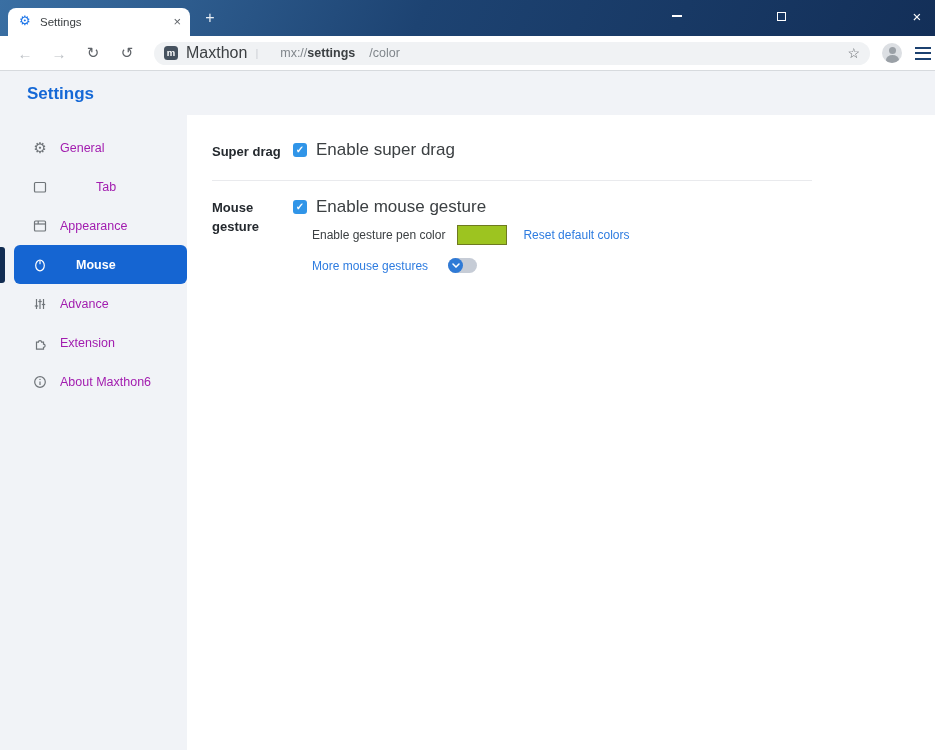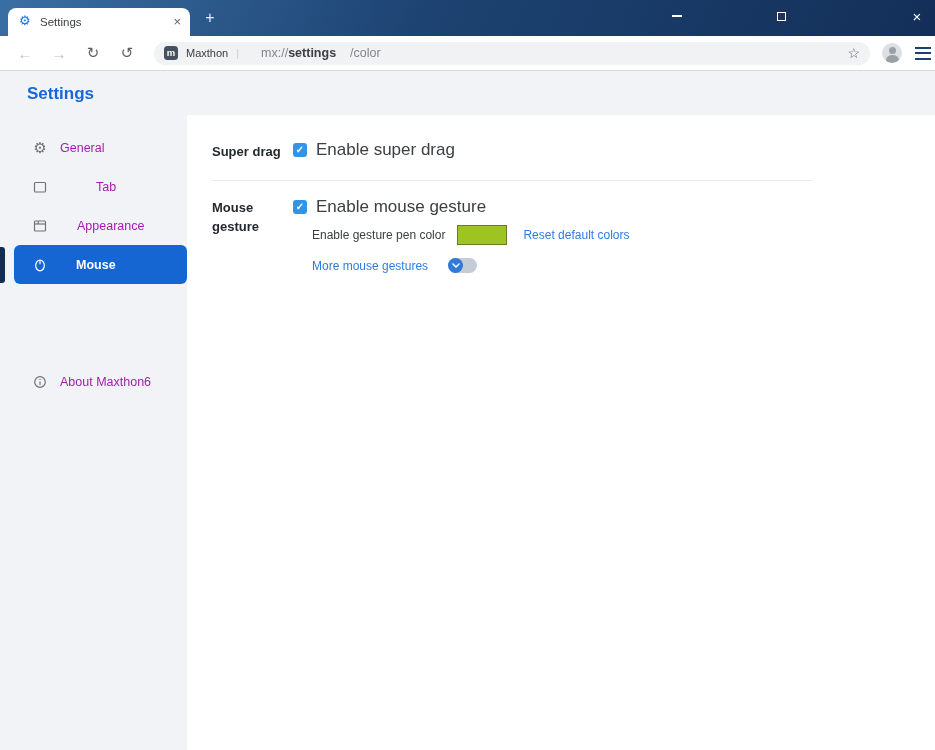--- a/index.html
+++ b/index.html
@@ -27,21 +27,21 @@
   .toolbar { position:absolute; left:0; top:36px; width:935px; height:35px; background:#ffffff;
              border-bottom:1px solid #d7dade; display:flex; align-items:center; padding-left:12px; }
   .navbtn { width:26px; height:26px; display:flex; align-items:center; justify-content:center;
             font-size:15px; margin-right:8px; cursor:pointer; }
   .nav-disabled { color:#bcc0c5; }
   .nav-active { color:#5f6368; }
   .addressbar { margin-left:6px; width:716px; height:23px; background:#f0f2f4; border-radius:12px;
                 display:flex; align-items:center; padding:0 10px; cursor:text; }
   .mxlogo { width:14px; height:14px; background:#46525f; border-radius:3.5px; color:#ffffff;
             font-size:9.5px; font-weight:bold; text-align:center; line-height:13px; flex:0 0 auto; }
-  .brand { margin-left:8px; font-size:11px; color:#3c4043; }
+  .brand { margin-left:8px; font-size:16px; color:#3c4043; }
   .url-sep { margin:0 8px; color:#cdd0d3; font-size:11px; }
   .url { font-size:12.5px; }
   .url-dim { color:#80868b;padding-left:14px; } .url-strong { color:#3c4043; font-weight:600; }
   .star { margin-left:auto; font-size:14px; color:#5f6368; cursor:pointer; }
   .avatar { margin-left:12px; width:20px; height:20px; border-radius:50%; background:#dcdfe3;
             position:relative; overflow:hidden; cursor:pointer; flex:0 0 auto; }
   .avatar::before { content:""; position:absolute; left:6.5px; top:3.5px; width:7px; height:7px;
                     border-radius:50%; background:#9aa0a6; }
   .avatar::after { content:""; position:absolute; left:3.5px; top:12px; width:13px; height:10px;
                    border-radius:50%; background:#9aa0a6; }
@@ -139,42 +139,63 @@
 
     <div class="side-item" style="top:95px;gap:36px;">
       <span class="ic">
         <svg class="icon" width="16" height="16" viewBox="0 0 16 16" fill="none" stroke="#6f7479" stroke-width="1.2">
           <rect x="2.5" y="3.5" width="11" height="9.5" rx="1"></rect>
         </svg>
       </span>
       <span class="lbl">Tab</span>
     </div>
 
-    <div class="side-item" style="top:134px;gap:17px;">
+    <div class="side-item" style="top:134px;">
       <span class="ic">
         <svg class="icon" width="16" height="16" viewBox="0 0 16 16" fill="none" stroke="#6f7479" stroke-width="1.2">
           <rect x="2.5" y="3" width="11" height="10" rx="1"></rect>
           <line x1="2.5" y1="6" x2="13.5" y2="6"></line>
           <line x1="6.2" y1="3" x2="6.2" y2="6"></line>
         </svg>
       </span>
       <span class="lbl">Appearance</span>
     </div>
 
     <div class="side-item selected" style="top:173px;">
       <span class="ic">
         <svg class="icon" width="16" height="16" viewBox="0 0 16 16" fill="none" stroke="#ffffff" stroke-width="1.2">
           <ellipse cx="8" cy="8.5" rx="4.3" ry="5.3"></ellipse>
           <line x1="8" y1="3.8" x2="8" y2="7.2"></line>
         </svg>
       </span>
       <span class="lbl">Mouse</span>
     </div>
 
-
+    <div class="side-item" style="top:212px;">
+      <span class="ic">
+        <svg class="icon" width="16" height="16" viewBox="0 0 16 16" fill="none" stroke="#6f7479" stroke-width="1.2">
+          <line x1="4.5" y1="3" x2="4.5" y2="13"></line>
+          <line x1="8" y1="3" x2="8" y2="13"></line>
+          <line x1="11.5" y1="3" x2="11.5" y2="13"></line>
+          <line x1="2.8" y1="10" x2="6.2" y2="10"></line>
+          <line x1="6.3" y1="5.5" x2="9.7" y2="5.5"></line>
+          <line x1="9.8" y1="8.5" x2="13.2" y2="8.5"></line>
+        </svg>
+      </span>
+      <span class="lbl">Advance</span>
+    </div>
+
+    <div class="side-item" style="top:251px;">
+      <span class="ic">
+        <svg class="icon" width="16" height="16" viewBox="0 0 16 16" fill="none" stroke="#6f7479" stroke-width="1.2">
+          <path d="M4.5 7.2 H6.4 A1.6 1.6 0 1 1 9.6 7.2 H11.5 V9.2 A1.6 1.6 0 1 1 11.5 12.4 V14.2 H4.5 Z"></path>
+        </svg>
+      </span>
+      <span class="lbl">Extension</span>
+    </div>
 
     <div class="side-item" style="top:290px;">
       <span class="ic">
         <svg class="icon" width="16" height="16" viewBox="0 0 16 16" fill="none" stroke="#6f7479" stroke-width="1.2">
           <circle cx="8" cy="8" r="5.3"></circle>
           <line x1="8" y1="7.6" x2="8" y2="11"></line>
           <circle cx="8" cy="5.4" r="0.7" fill="#6f7479" stroke="none"></circle>
         </svg>
       </span>
       <span class="lbl">About Maxthon6</span>

